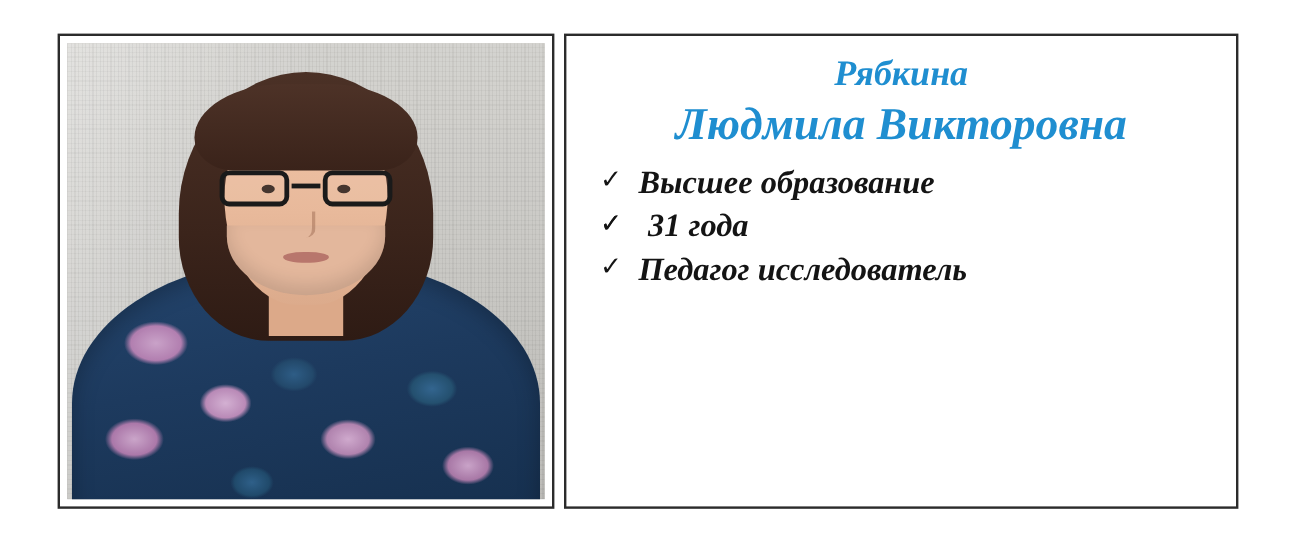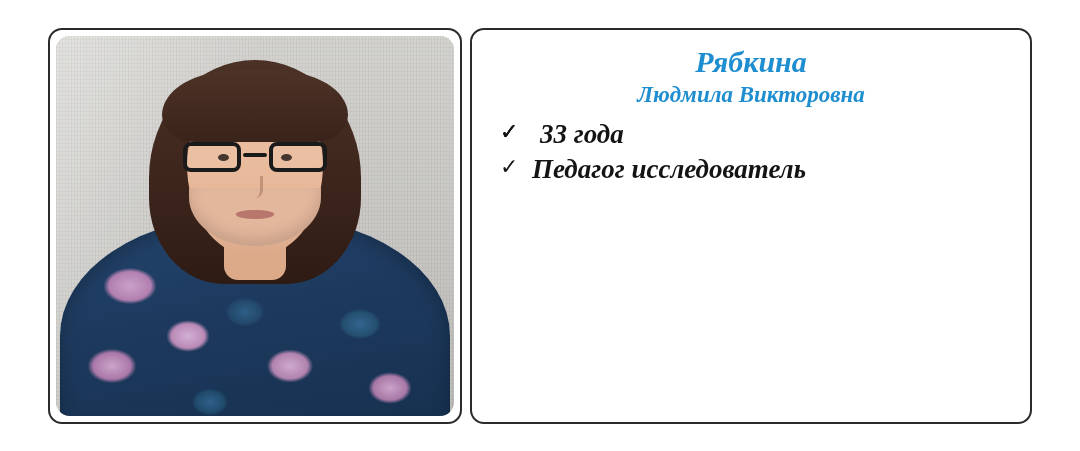--- a/index.html
+++ b/index.html
@@ -1,15 +1,15 @@
 <!DOCTYPE html>
 <html><head>
 <meta charset="utf-8">
 <style>
-  * { box-sizing: border-box; margin: 0; padding: 0; border-radius: 14px; }
+  * { box-sizing: border-box; margin: 0; padding: 0; }
   html, body {
     width: 1080px;
     height: 451px;
     background: #ffffff;
     font-family: "Liberation Serif", serif;
     overflow: hidden;
   }
   .slide {
     position: relative;
     width: 1080px;
@@ -211,21 +211,21 @@
     padding: 14px 22px 10px 22px;
   }
   .name-block {
     text-align: center;
     color: #1f8ed0;
     font-weight: bold;
     font-style: italic;
     line-height: 1.22;
   }
   .name-line-1 { font-size: 30px; }
-  .name-line-2 { font-size: 23px; }
+  .name-line-2 { font-size: 38px; }
   ul.facts {
     list-style: none;
     margin: 8px 0 0 0;
     padding: 0;
   }
   ul.facts li {
     position: relative;
     padding-left: 38px;
     font-size: 27px;
     font-style: italic;
@@ -278,27 +278,28 @@
 
     <div class="text-panel">
       <div class="name-block">
         <div class="name-line-1">Рябкина</div>
         <div class="name-line-2">Людмила Викторовна</div>
       </div>
 
       <ul class="facts">
         <li>
           <span class="check">✓</span>
+          <span>Высшее образование</span>
         </li>
         <li>
           <span class="check">✓</span>
         </li>
         <li>
           <span class="check">✓</span>
-          <span class="cont">33 года</span>
+          <span class="cont">31 года</span>
         </li>
         <li>
           <span class="check">✓</span>
           <span>Педагог исследователь</span>
         </li>
       </ul>
     </div>
 
   </div>
 </div>

